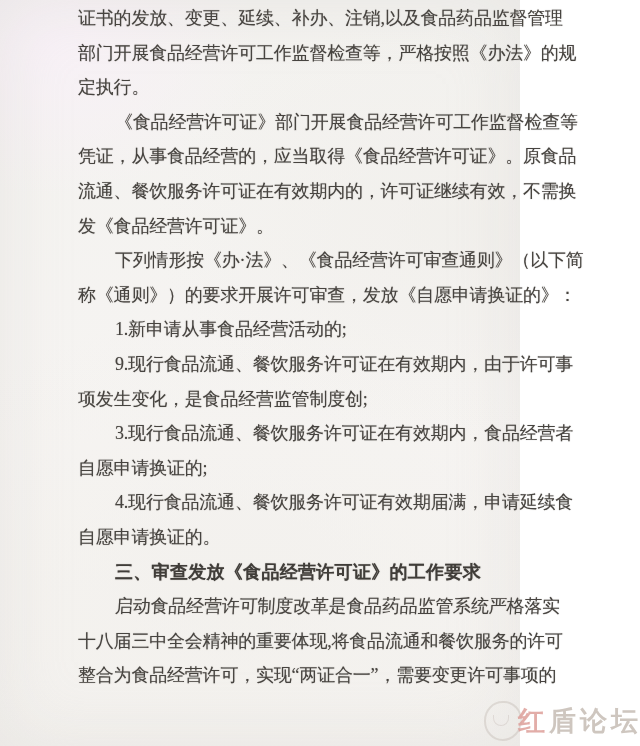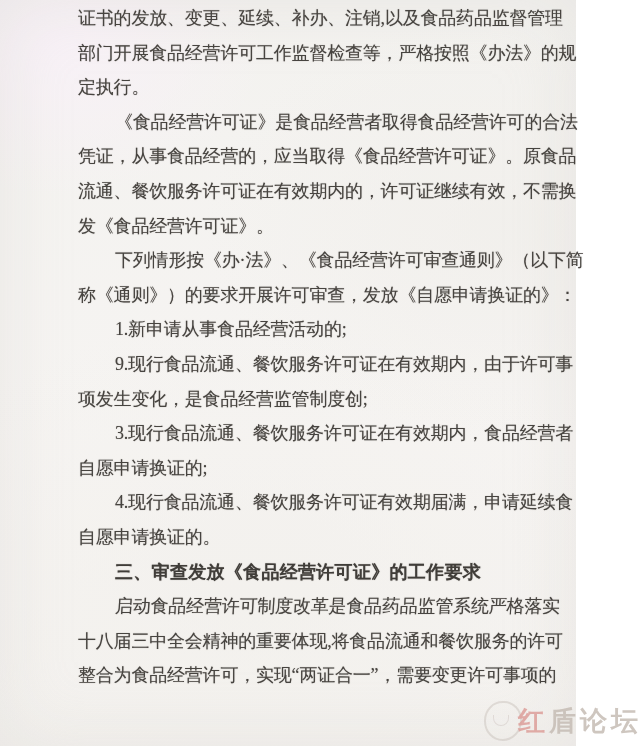--- a/index.html
+++ b/index.html
@@ -7,21 +7,21 @@
     padding: 0;
   }
   body {
     width: 640px;
     height: 746px;
     overflow: hidden;
     font-family: "Liberation Serif", "DejaVu Serif", serif;
   }
   .page {
     position: relative;
-    width: 576px;
+    width: 520px;
     height: 746px;
     background:
       radial-gradient(ellipse 300px 220px at 10% 6%, rgba(248,241,247,0.95), rgba(248,241,247,0) 70%),
       radial-gradient(ellipse 420px 300px at 88% 30%, rgba(240,238,234,0.65), rgba(240,238,234,0) 72%),
       radial-gradient(ellipse 520px 380px at 45% 80%, rgba(242,240,236,0.7), rgba(242,240,236,0) 75%),
       linear-gradient(180deg, #f3f2ef 0%, #f6f4f2 60%, #f4f2ef 100%);
     box-shadow: inset 0 0 70px rgba(206,201,196,0.28);
   }
   .textblock {
     position: absolute;
@@ -94,21 +94,21 @@
   .wm-rest  { color: #c6bdb5; }
 </style>
 </head>
 <body>
 
 <div class="page">
   <div class="textblock">
     <div class="line">证书的发放、变更、延续、补办、注销,以及食品药品监督管理</div>
     <div class="line">部门开展食品经营许可工作监督检查等，严格按照《办法》的规</div>
     <div class="line">定执行。</div>
-    <div class="line indent">《食品经营许可证》是食品经营者取得食品经营许可的合法</div>
+    <div class="line indent">《食品经营许可证》部门开展食品经营许可工作监督检查等</div>
     <div class="line">凭证，从事食品经营的，应当取得《食品经营许可证》。原食品</div>
     <div class="line">流通、餐饮服务许可证在有效期内的，许可证继续有效，不需换</div>
     <div class="line">发《食品经营许可证》。</div>
     <div class="line indent">下列情形按《办·法》、《食品经营许可审查通则》（以下简</div>
     <div class="line">称《通则》）的要求开展许可审查，发放《自愿申请换证的》：</div>
     <div class="line indent">1.新申请从事食品经营活动的;</div>
     <div class="line indent">9.现行食品流通、餐饮服务许可证在有效期内，由于许可事</div>
     <div class="line">项发生变化，是食品经营监管制度创;</div>
     <div class="line indent">3.现行食品流通、餐饮服务许可证在有效期内，食品经营者</div>
     <div class="line">自愿申请换证的;</div>

